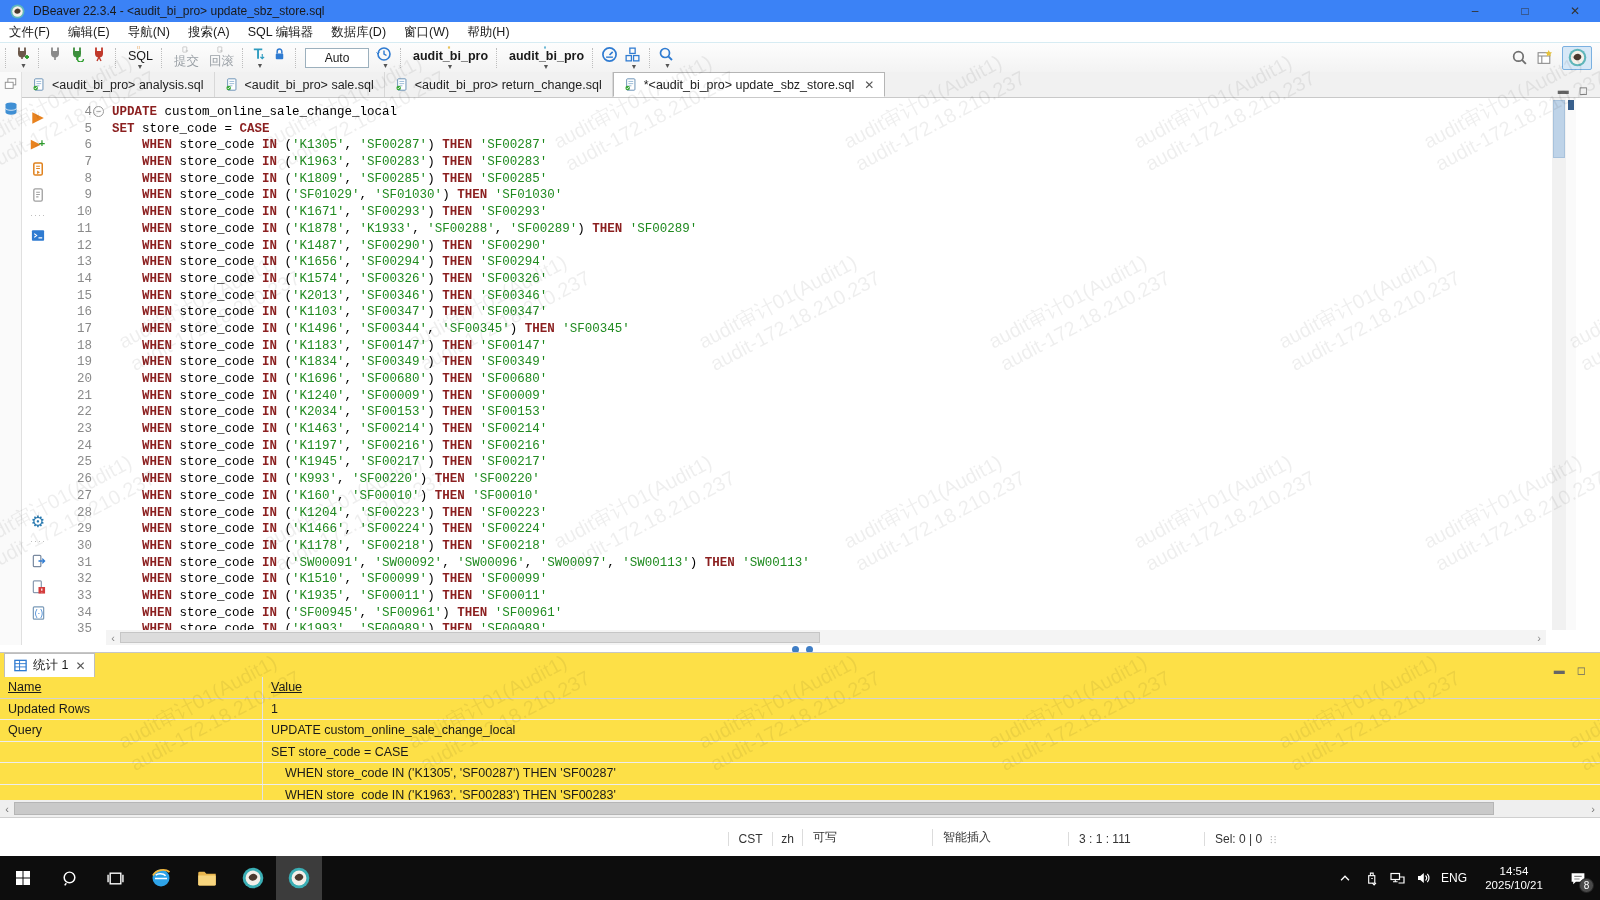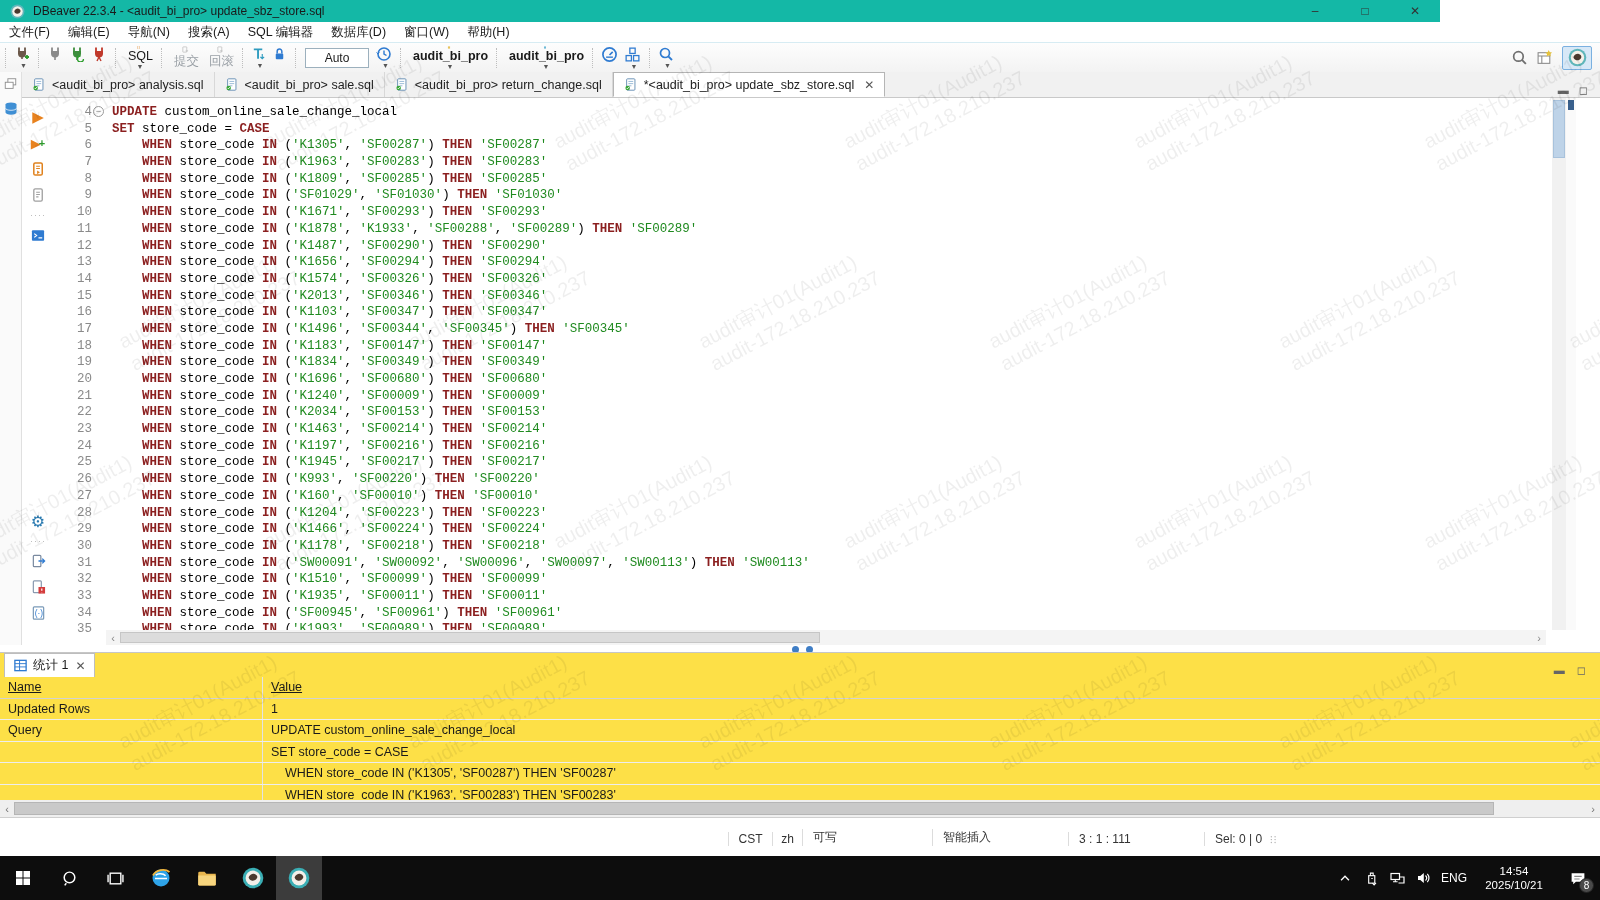--- a/index.html
+++ b/index.html
@@ -1,21 +1,21 @@
 <!DOCTYPE html>
 <html><head>
 <meta charset="utf-8">
 <style>
   * { margin:0; padding:0; box-sizing:border-box; }
   html,body { width:1600px; height:900px; overflow:hidden; background:#fff;
     font-family:"Liberation Sans", sans-serif; color:#1a1a1a; }
   svg { display:block; }
 
   
-  #titlebar { position:absolute; left:0; top:0; width:1440px; height:22px; background:#14b8a6;
+  #titlebar { position:absolute; left:0; top:0; width:1600px; height:22px; background:#3b82f6;
     display:flex; align-items:center; font-size:12px; }
   #titlebar .applogo { margin:0 8px 0 10px; }
   #winbtns { margin-left:auto; display:flex; height:22px; }
   .winbtn { width:50px; height:22px; display:flex; align-items:center; justify-content:center;
     color:#333; font-size:12px; }
 
   
   #menubar { position:absolute; left:0; top:22px; width:1600px; height:20px; background:#fff;
     display:flex; align-items:flex-end; font-size:12.5px; }
   .menu-item { padding:0 9px; height:20px; display:flex; align-items:center; }

